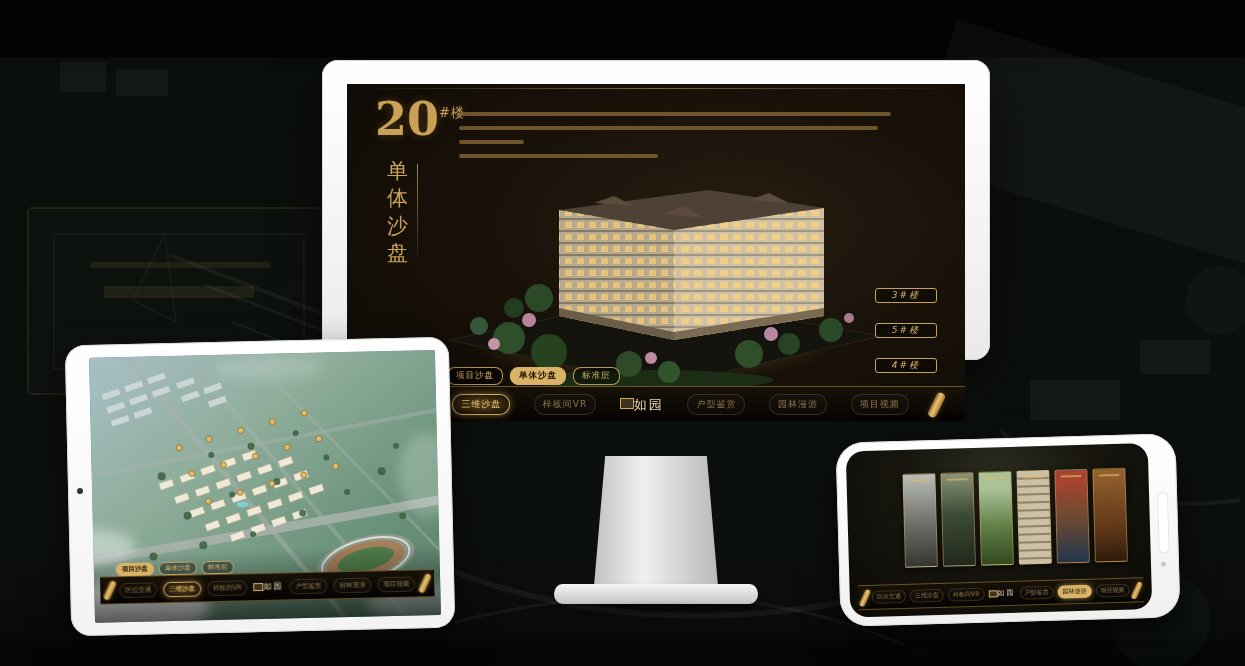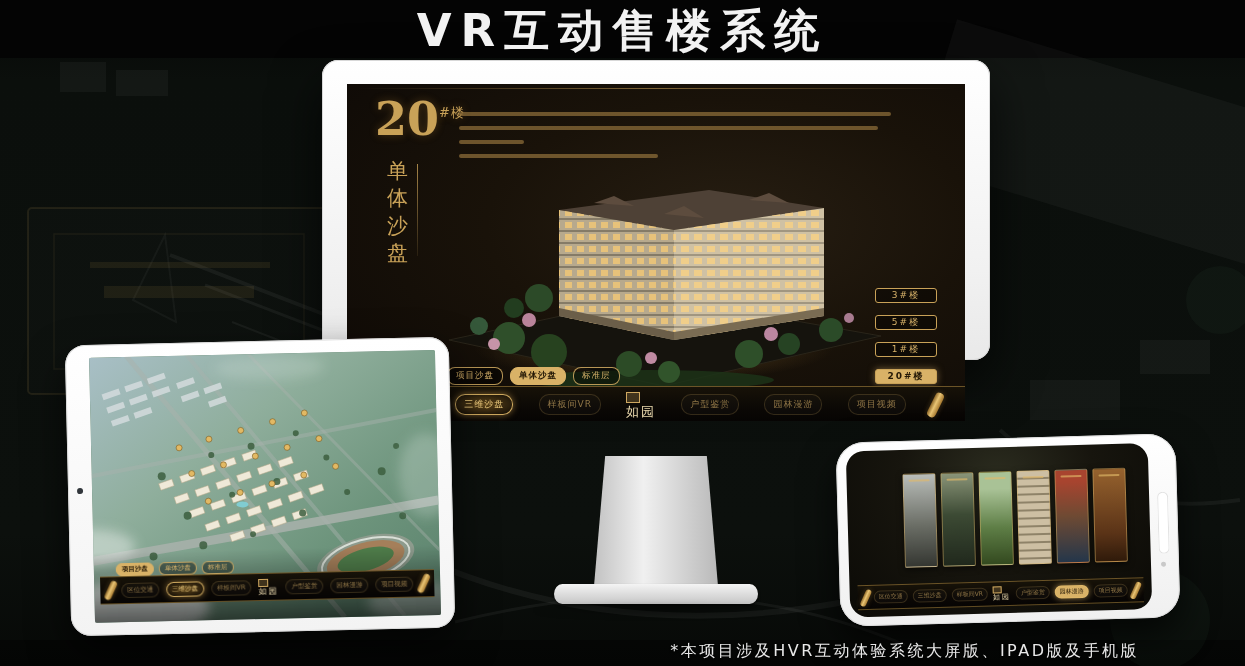--- a/index.html
+++ b/index.html
@@ -32,21 +32,21 @@
           font-size:46px;font-weight:700;line-height:1;text-shadow:0 0 8px rgba(180,130,50,.35);}
   .hl-unit{font-size:13px;font-weight:400;letter-spacing:1px;vertical-align:18px;}
   .hl-vert{position:absolute;left:40px;top:74px;width:24px;color:#c9a258;font-size:21px;line-height:1.3;
            font-family:"DejaVu Serif","Liberation Serif",serif;word-break:break-all;}
   .hl-rule{position:absolute;left:70px;top:80px;width:1px;height:92px;
            background:linear-gradient(180deg,rgba(201,162,88,.8),rgba(201,162,88,.1));}
   .desc{position:absolute;left:112px;top:28px;width:432px;}
   .desc .dl{height:4px;border-radius:2px;background:#8f6f3a;opacity:.72;margin-bottom:10px;filter:blur(.3px);}
   .building-svg{position:absolute;left:72px;top:64px;}
   
-  .bsel{position:absolute;left:528px;top:204px;display:flex;flex-direction:column;gap:12px;}
+  .bsel{position:absolute;left:528px;top:204px;display:flex;flex-direction:column;gap:20px;font-style:italic;}
   .bsel .bb{width:62px;height:15px;box-sizing:border-box;border:1px solid #c9a258;border-radius:3px;
             color:#d7b26a;font-size:9px;line-height:13px;text-align:center;letter-spacing:2px;
             background:rgba(0,0,0,.35);cursor:pointer;}
   .bsel .bb.sel{background:#d9b267;color:#241806;font-weight:700;box-shadow:0 0 7px rgba(217,178,103,.5);}
   
   .subtabs{position:absolute;display:flex;gap:7px;}
   .m-subtabs{left:100px;top:283px;}
   .subtabs .st{box-sizing:border-box;border:1px solid rgba(214,175,100,.85);border-radius:8px;
                padding:2px 8px;font-size:8.5px;letter-spacing:1px;color:#d7b26a;background:rgba(0,0,0,.4);cursor:pointer;text-align:right;}
   .subtabs .st.sel{background:#d9b267;color:#241806;border-color:#d9b267;font-weight:700;}
@@ -54,21 +54,21 @@
   .gnav{position:absolute;display:flex;align-items:center;justify-content:space-evenly;
         background:linear-gradient(180deg,#171208 0%,#0b0805 60%,#060403 100%);
         border-top:1px solid rgba(190,150,70,.55);border-bottom:1px solid rgba(190,150,70,.45);}
   .m-nav{left:0;top:302px;width:618px;height:35px;}
   .gnav-item{color:#8f7546;border:1px solid rgba(170,140,75,.25);border-radius:10px;
              background:rgba(255,255,255,.02);white-space:nowrap;cursor:pointer;}
   .m-nav .gnav-item{font-size:9px;letter-spacing:1px;padding:3px 8px;}
   .gnav-item.active{color:#f0cd7e;border-color:rgba(224,184,104,.9);
              background:radial-gradient(ellipse,rgba(150,110,40,.6),rgba(40,28,10,.15));
              box-shadow:0 0 7px rgba(220,170,80,.55);}
-  .gnav-logo{display:flex;flex-direction:column;line-height:1;}
+  .gnav-logo{display:flex;flex-direction:row;align-items:center;line-height:1;}
   .seal{width:12px;height:9px;border:1px solid #cfa860;background:rgba(207,168,96,.25);margin-bottom:2px;}
   .logo-text{color:#ead9ae;font-family:"DejaVu Serif","Liberation Serif",serif;letter-spacing:2px;}
   .m-nav .logo-text{font-size:13px;}
   .scroll-handle{width:9px;height:26px;border-radius:4px;transform:rotate(26deg);cursor:pointer;
         background:linear-gradient(90deg,#8a6427,#eac574 45%,#a5782f);
         box-shadow:0 1px 3px rgba(0,0,0,.7),0 0 5px rgba(220,175,90,.35);}
   
   .tablet{position:absolute;left:68px;top:341px;width:384px;height:291px;z-index:4;
           background:linear-gradient(180deg,#ffffff,#f3f3f3);border-radius:20px;
           transform:rotate(-1.3deg);box-shadow:0 18px 40px rgba(0,0,0,.65),0 0 0 1px #d9d9d9 inset;}
@@ -143,21 +143,20 @@
     </g>
 
     <g>
       <rect x="28" y="208" width="300" height="186" rx="4" fill="rgba(255,255,255,0.012)" stroke="rgba(170,140,80,0.14)" stroke-width="2"></rect>
       <rect x="54" y="234" width="250" height="135" fill="none" stroke="rgba(170,140,80,0.10)" stroke-width="1.5"></rect>
       <rect x="90" y="262" width="180" height="6" fill="rgba(200,160,80,0.10)"></rect>
       <rect x="104" y="286" width="150" height="12" fill="rgba(200,160,80,0.10)"></rect>
     </g>
   </svg>
 
-  <div class="page-title">VR互动售楼系统</div>
 
   <div class="monitor">
     <div class="m-bezel">
       <div class="m-screen">
 
         <div class="hl-num">
           <span>20</span><span class="hl-unit">#楼</span>
         </div>
         <div class="hl-vert">单体沙盘</div>
         <div class="hl-rule"></div>
@@ -210,21 +209,21 @@
           <circle cx="330" cy="206" r="14" fill="#2e4f29"></circle>
             <circle cx="370" cy="196" r="11" fill="#264323"></circle>
           <circle cx="412" cy="182" r="12" fill="#2b4b28"></circle>
             <circle cx="352" cy="186" r="7" fill="#bb86a0"></circle>
           <circle cx="430" cy="170" r="5" fill="#a87b90"></circle>
         </svg>
 
         <div class="bsel">
           <div class="bb">3#楼</div>
           <div class="bb">5#楼</div>
-          <div class="bb">1#楼</div>
+          <div class="bb">4#楼</div>
           <div class="bb sel">20#楼</div>
         </div>
 
         <div class="subtabs m-subtabs">
           <div class="st">项目沙盘</div>
           <div class="st sel">单体沙盘</div>
           <div class="st">标准层</div>
         </div>
 
         <div class="gnav m-nav">
@@ -414,14 +413,13 @@
         <div class="gnav-item">户型鉴赏</div>
         <div class="gnav-item active">园林漫游</div>
         <div class="gnav-item">项目视频</div>
         <span class="scroll-handle"></span>
       </div>
     </div>
     <div class="p-pill"></div>
     <div class="p-dot"></div>
   </div>
 
-  <div class="footnote">*本项目涉及HVR互动体验系统大屏版、IPAD版及手机版</div>
 </div>
 
 </body></html>

